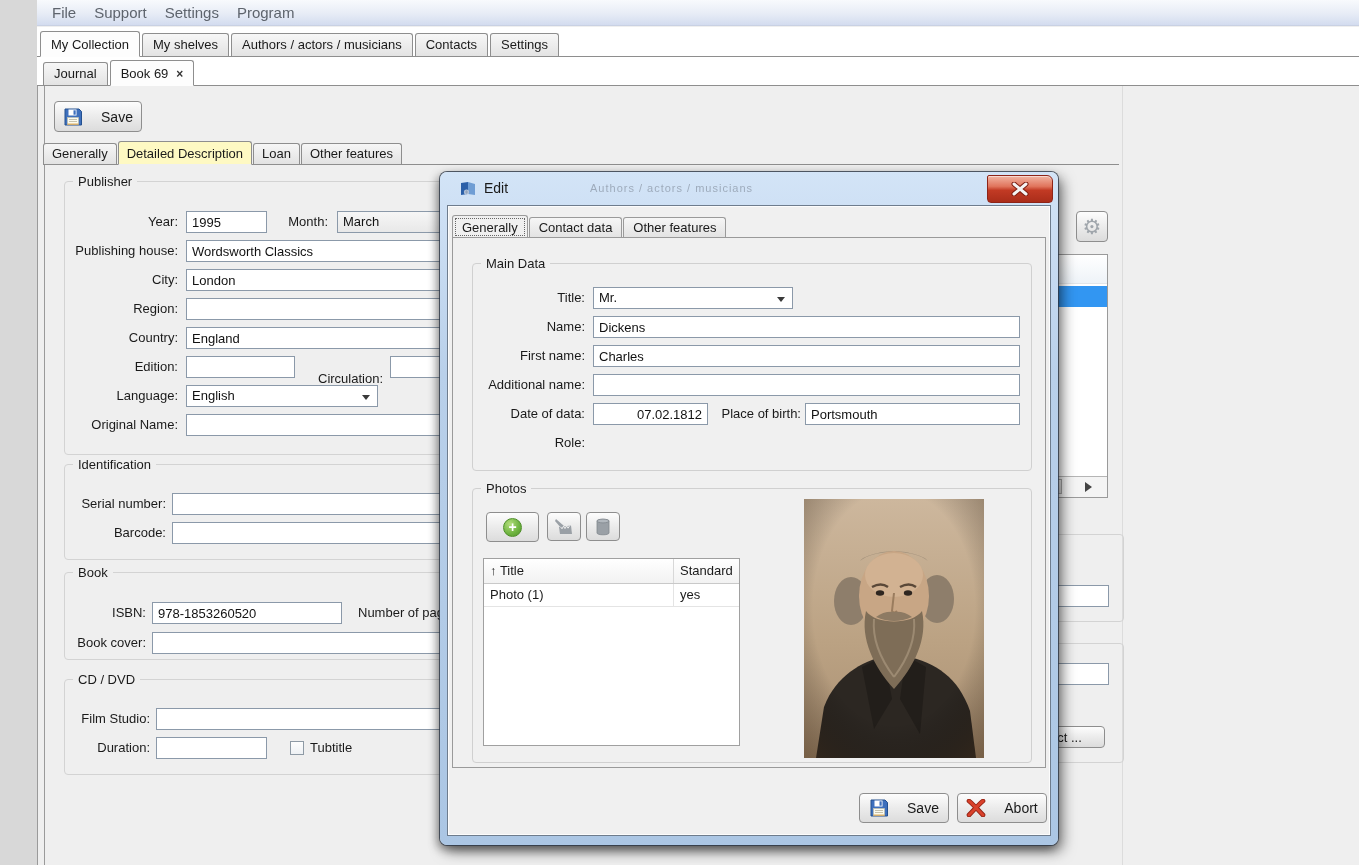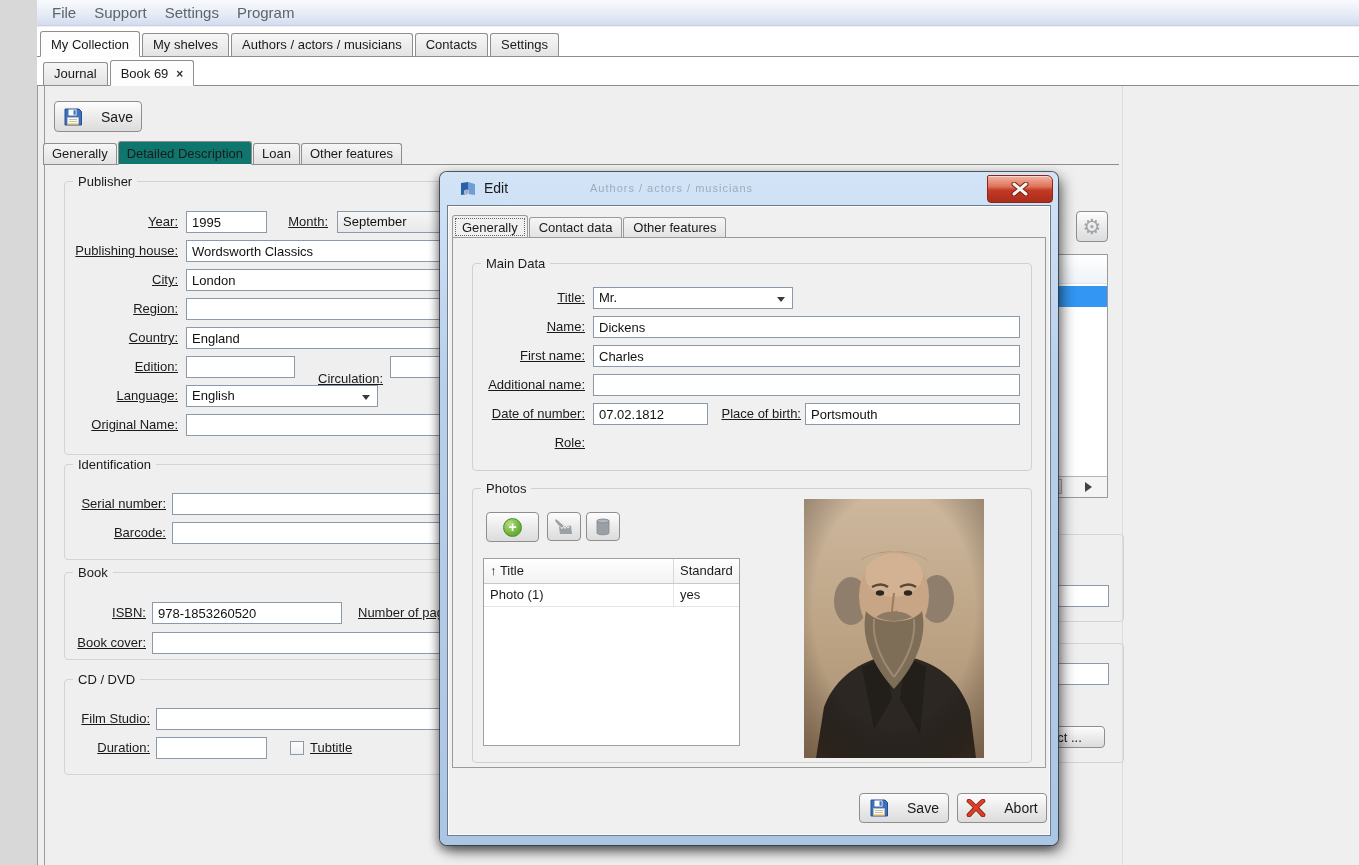--- a/index.html
+++ b/index.html
@@ -22,25 +22,25 @@
   
   .btn{display:flex;align-items:center;justify-content:center;gap:18px;box-sizing:border-box;
        background:linear-gradient(#fdfdfd,#ececec 48%,#dcdcdc);border:1px solid #8e8e8e;border-radius:4px;
        font-size:14px;color:#1a1a1a;cursor:default;}
   .toolbar-save{position:absolute;left:17px;top:101px;width:88px;height:31px;}
   
   .formtabs{position:absolute;left:6px;top:141px;width:1076px;height:23px;display:flex;align-items:flex-end;
             border-bottom:1px solid #8e8e8e;box-sizing:content-box;}
   .ftab{border:1px solid #8e8e8e;border-bottom:none;border-radius:3px 3px 0 0;margin-right:1px;
         background:linear-gradient(#f6f6f6,#e2e2e2);padding:2px 8px 3px 8px;font-size:13px;white-space:nowrap;}
-  .ftab.active{background:#0f766e;border-bottom:1px solid #efefef;margin-bottom:-1px;padding-top:4px;}
+  .ftab.active{background:#fef9c3;border-bottom:1px solid #efefef;margin-bottom:-1px;padding-top:4px;}
   
   .gb{position:absolute;border:1px solid #d3d3d3;border-radius:4px;box-sizing:border-box;}
   .gbt{position:absolute;top:-8px;left:8px;background:#efefef;padding:0 5px;line-height:15px;font-size:13px;color:#1a1a1a;white-space:nowrap;}
-  .lbl{position:absolute;height:22px;line-height:22px;text-align:right;white-space:nowrap;font-size:13px;color:#1a1a1a;text-decoration:underline;}
+  .lbl{position:absolute;height:22px;line-height:22px;text-align:right;white-space:nowrap;font-size:13px;color:#1a1a1a;}
   .inp{position:absolute;height:22px;box-sizing:border-box;background:#fff;border:1px solid #8b99a9;
        font:13px/20px "Liberation Sans",sans-serif;padding:0 5px;color:#111;outline:none;}
   .combo{position:absolute;height:22px;box-sizing:border-box;background:#fff;border:1px solid #8b99a9;
          font:13px/20px "Liberation Sans",sans-serif;padding:0 5px;color:#111;}
   .combo.gray{background:linear-gradient(#f6f6f6,#e8e8e8);}
   .arr{position:absolute;right:7px;top:9px;width:0;height:0;border:4px solid transparent;border-top:5px solid #3a3a3a;}
   .clip{overflow:hidden;white-space:nowrap;}
   .checkbox{position:absolute;width:14px;height:14px;background:linear-gradient(#fdfdfd,#eef1f4);border:1px solid #8e9aa5;box-sizing:border-box;}
   
   .divider-v{position:absolute;left:1085px;top:86px;width:1px;height:779px;background:#dcdcdc;}
@@ -132,21 +132,21 @@
     <div class="ftab active">Detailed Description</div>
     <div class="ftab">Loan</div>
     <div class="ftab">Other features</div>
   </div>
 
   <div class="gb" style="left:27px;top:181px;width:983px;height:274px">
     <div class="gbt">Publisher</div>
     <div class="lbl" style="left:3px;top:29px;width:110px">Year:</div>
     <input class="inp" style="left: 121px; top: 29px; width: 81px;" value="1995">
     <div class="lbl" style="left:210px;top:29px;width:53px">Month:</div>
-    <div class="combo gray" style="left:272px;top:29px;width:150px"><span>September</span></div>
+    <div class="combo gray" style="left:272px;top:29px;width:150px"><span>March</span></div>
     <div class="lbl" style="left:3px;top:58px;width:110px">Publishing house:</div>
     <input class="inp" style="left: 121px; top: 58px; width: 840px;" value="Wordsworth Classics">
     <div class="lbl" style="left:3px;top:87px;width:110px">City:</div>
     <input class="inp" style="left: 121px; top: 87px; width: 840px;" value="London">
     <div class="lbl" style="left:3px;top:116px;width:110px">Region:</div>
     <input class="inp" style="left: 121px; top: 116px; width: 840px;" value="">
     <div class="lbl" style="left:3px;top:145px;width:110px">Country:</div>
     <input class="inp" style="left: 121px; top: 145px; width: 840px;" value="England">
     <div class="lbl" style="left:3px;top:174px;width:110px">Edition:</div>
     <input class="inp" style="left: 121px; top: 174px; width: 109px;" value="">
@@ -239,22 +239,22 @@
       <div class="gb" style="left:24px;top:57px;width:560px;height:208px;border-color:#d0d0d0;z-index:2">
         <div class="gbt" style="background:#f0f0f0">Main Data</div>
         <div class="lbl" style="left:2px;top:23px;width:110px">Title:</div>
         <div class="combo" style="left:120px;top:23px;width:200px"><span>Mr.</span><span class="arr"></span></div>
         <div class="lbl" style="left:2px;top:52px;width:110px">Name:</div>
         <input class="inp" style="left: 120px; top: 52px; width: 427px;" value="Dickens">
         <div class="lbl" style="left:2px;top:81px;width:110px">First name:</div>
         <input class="inp" style="left: 120px; top: 81px; width: 427px;" value="Charles">
         <div class="lbl" style="left:2px;top:110px;width:110px">Additional name:</div>
         <input class="inp" style="left: 120px; top: 110px; width: 427px;" value="">
-        <div class="lbl" style="left:2px;top:139px;width:110px">Date of number:</div>
-        <input class="inp" style="left: 120px; top: 139px; width: 115px;" value="07.02.1812">
+        <div class="lbl" style="left:2px;top:139px;width:110px">Date of data:</div>
+        <input class="inp" style="left: 120px; top: 139px; width: 115px; text-align: right;" value="07.02.1812">
         <div class="lbl" style="left:240px;top:139px;width:88px">Place of birth:</div>
         <input class="inp" style="left: 332px; top: 139px; width: 215px;" value="Portsmouth">
         <div class="lbl" style="left:2px;top:168px;width:110px">Role:</div>
       </div>
 
       <div class="gb" style="left:24px;top:282px;width:560px;height:275px;border-color:#d0d0d0;z-index:2">
         <div class="gbt" style="background:#f0f0f0">Photos</div>
 
         <div class="btn tool-btn" style="left:13px;top:23px;width:53px">
           <span style="display:flex;align-items:center;justify-content:center;width:19px;height:19px;border-radius:50%;

